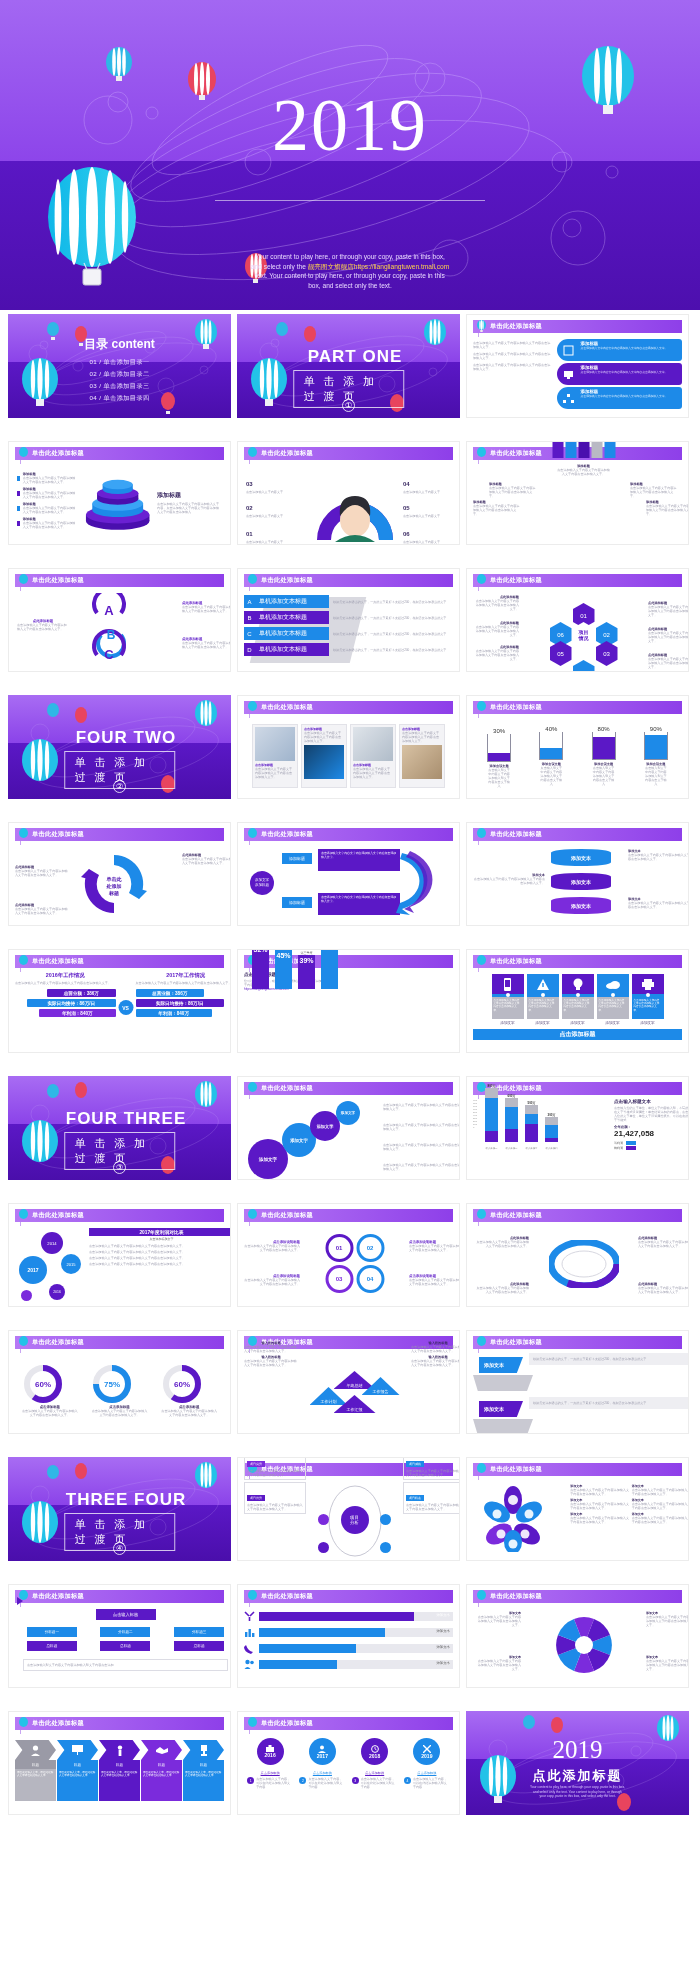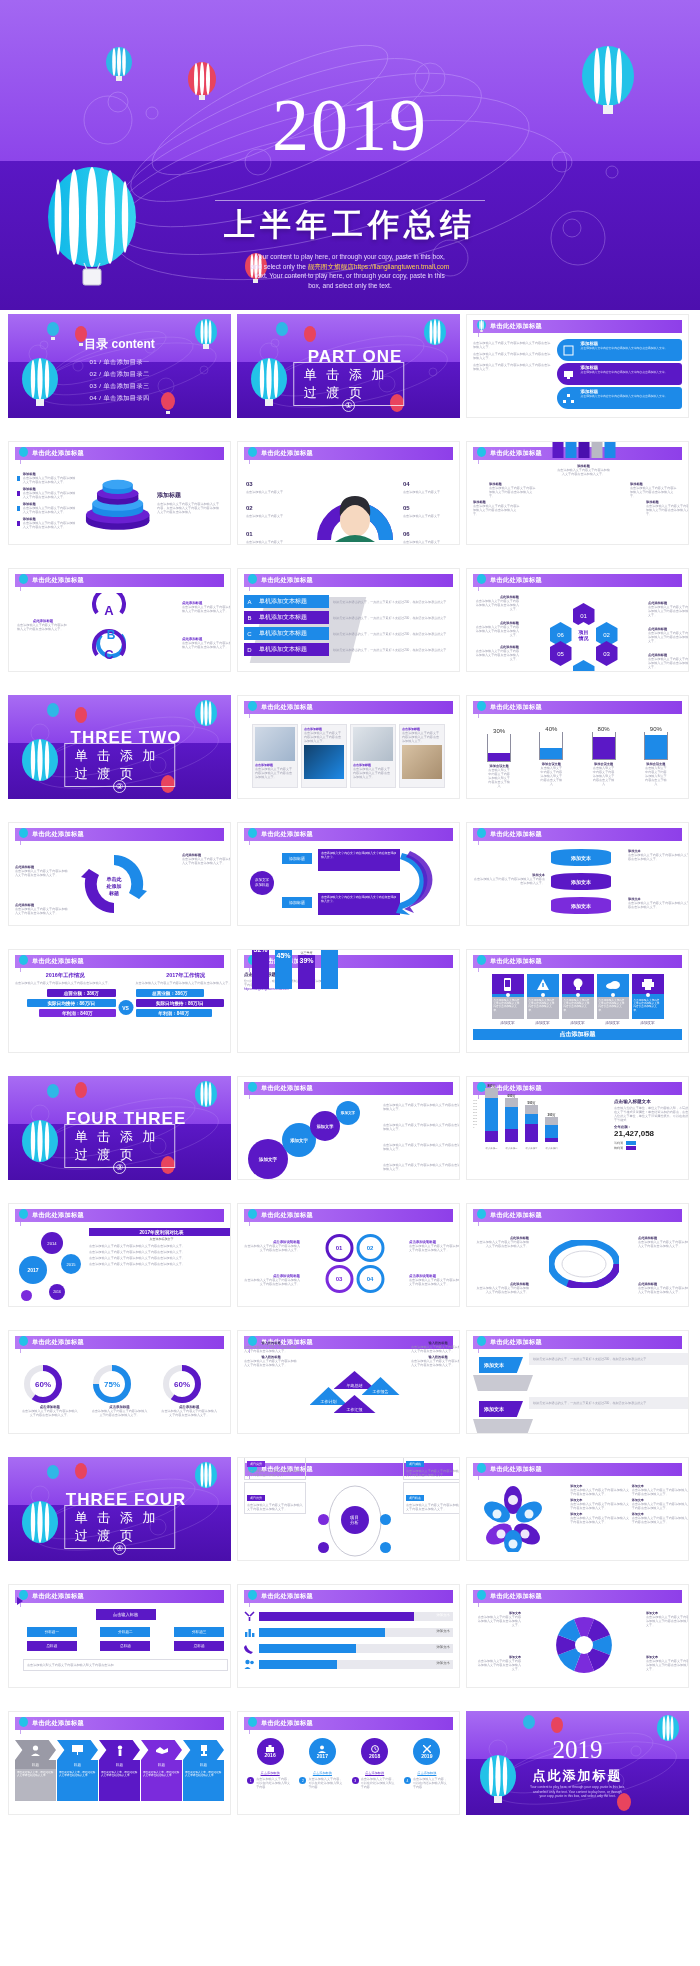--- a/index.html
+++ b/index.html
@@ -47,22 +47,22 @@
   }
   
   .slide.sec{
     border:none;
     background:linear-gradient(180deg,#a367f2 0%,#8d45ea 45%,#6a20d2 46%,#4f0fb2 100%);
   }
   .sec .topband{position:absolute;left:0;top:0;width:100%;height:46%;background:linear-gradient(180deg,#a86cf3,#8b43e9);}
   .sec .botband{position:absolute;left:0;top:46%;width:100%;height:54%;background:linear-gradient(180deg,#5b18c6,#4a0eab);}
   .sec-title{position:absolute;left:0;right:0;top:33px;text-align:center;color:#fff;
     font-size:17px;font-weight:bold;letter-spacing:1px;z-index:4;margin-left:13px;}
-  .sec-box{position:absolute;left:50%;transform:translateX(-50%);top:48px;z-index:4;
-    border:1px solid rgba(255,255,255,.75);padding:3px 10px;color:#fff;font-size:13px;letter-spacing:3px;}
+  .sec-box{position:absolute;left:50%;transform:translateX(-50%);top:56px;z-index:4;
+    border:1px solid rgba(255,255,255,.75);padding:3px 10px;color:#fff;font-size:11px;letter-spacing:3px;font-family:Liberation Serif, serif;}
   .sec-num{position:absolute;left:0;right:0;top:80px;text-align:center;z-index:4;}
   .sec-num span{display:inline-block;width:13px;height:13px;border:1px solid rgba(255,255,255,.8);
     border-radius:50%;color:#fff;font-size:8px;line-height:12px;}
 
   
   .toc-title{position:absolute;left:0;right:0;top:22px;text-align:center;color:#fff;z-index:4;
     font-size:12px;font-weight:bold;}
   .toc-list{position:absolute;left:0;right:0;top:42px;text-align:center;z-index:4;}
   .toc-list div{color:#f0e4ff;font-size:6.2px;line-height:12px;letter-spacing:.4px;}
 
@@ -195,21 +195,20 @@
       <g fill="#fff">
           <ellipse cx="9" cy="14" rx="1.6" ry="12"></ellipse>
           <ellipse cx="13" cy="14" rx="1.8" ry="13"></ellipse>
           <ellipse cx="17" cy="14" rx="1.6" ry="12"></ellipse>
         </g>
       <rect x="10" y="27" width="5" height="4" fill="#eee"></rect>
     </svg>
 
     <div class="cover-year">2019</div>
     <div class="cover-rule"></div>
-    <div class="cover-title">上半年工作总结</div>
     <div class="cover-sub">
       <span>Your content to play here, or through your copy, paste in this box,</span><br>
       <span>and select only the </span><span class="lnk">靓亮图文旗舰店https://liangliangtuwen.tmall.com</span><br>
       <span>text. Your content to play here, or through your copy, paste in this</span><br>
       <span>box, and select only the text.</span>
     </div>
   </div>
 
   <div class="grid">
 
@@ -657,21 +656,21 @@
         <ellipse cx="12" cy="13" rx="11" ry="13" fill="#23c2e8"></ellipse>
         <g fill="#fff">
             <ellipse cx="8" cy="13" rx="1.5" ry="12"></ellipse>
             <ellipse cx="12" cy="13" rx="1.7" ry="13"></ellipse>
             <ellipse cx="16" cy="13" rx="1.5" ry="12"></ellipse>
           </g>
         </svg>
       <svg class="abs" style="left:152px;top:80px;" width="16" height="24">
           <ellipse cx="8" cy="9" rx="7" ry="9" fill="#e8445e"></ellipse>
         </svg>
-      <div class="sec-title">THREE TWO</div>
+      <div class="sec-title">FOUR TWO</div>
       <div class="sec-box">单 击 添 加 过 渡 页</div>
       <div class="sec-num"><span>②</span></div>
     </div>
 
     <div class="slide">
       <div class="hdr">
         <svg class="bal" viewBox="0 0 11 13">
             <ellipse cx="5.5" cy="5" rx="4.5" ry="5" fill="#23c2e8"></ellipse>
           </svg>
         <span class="t">单击此处添加标题</span>

